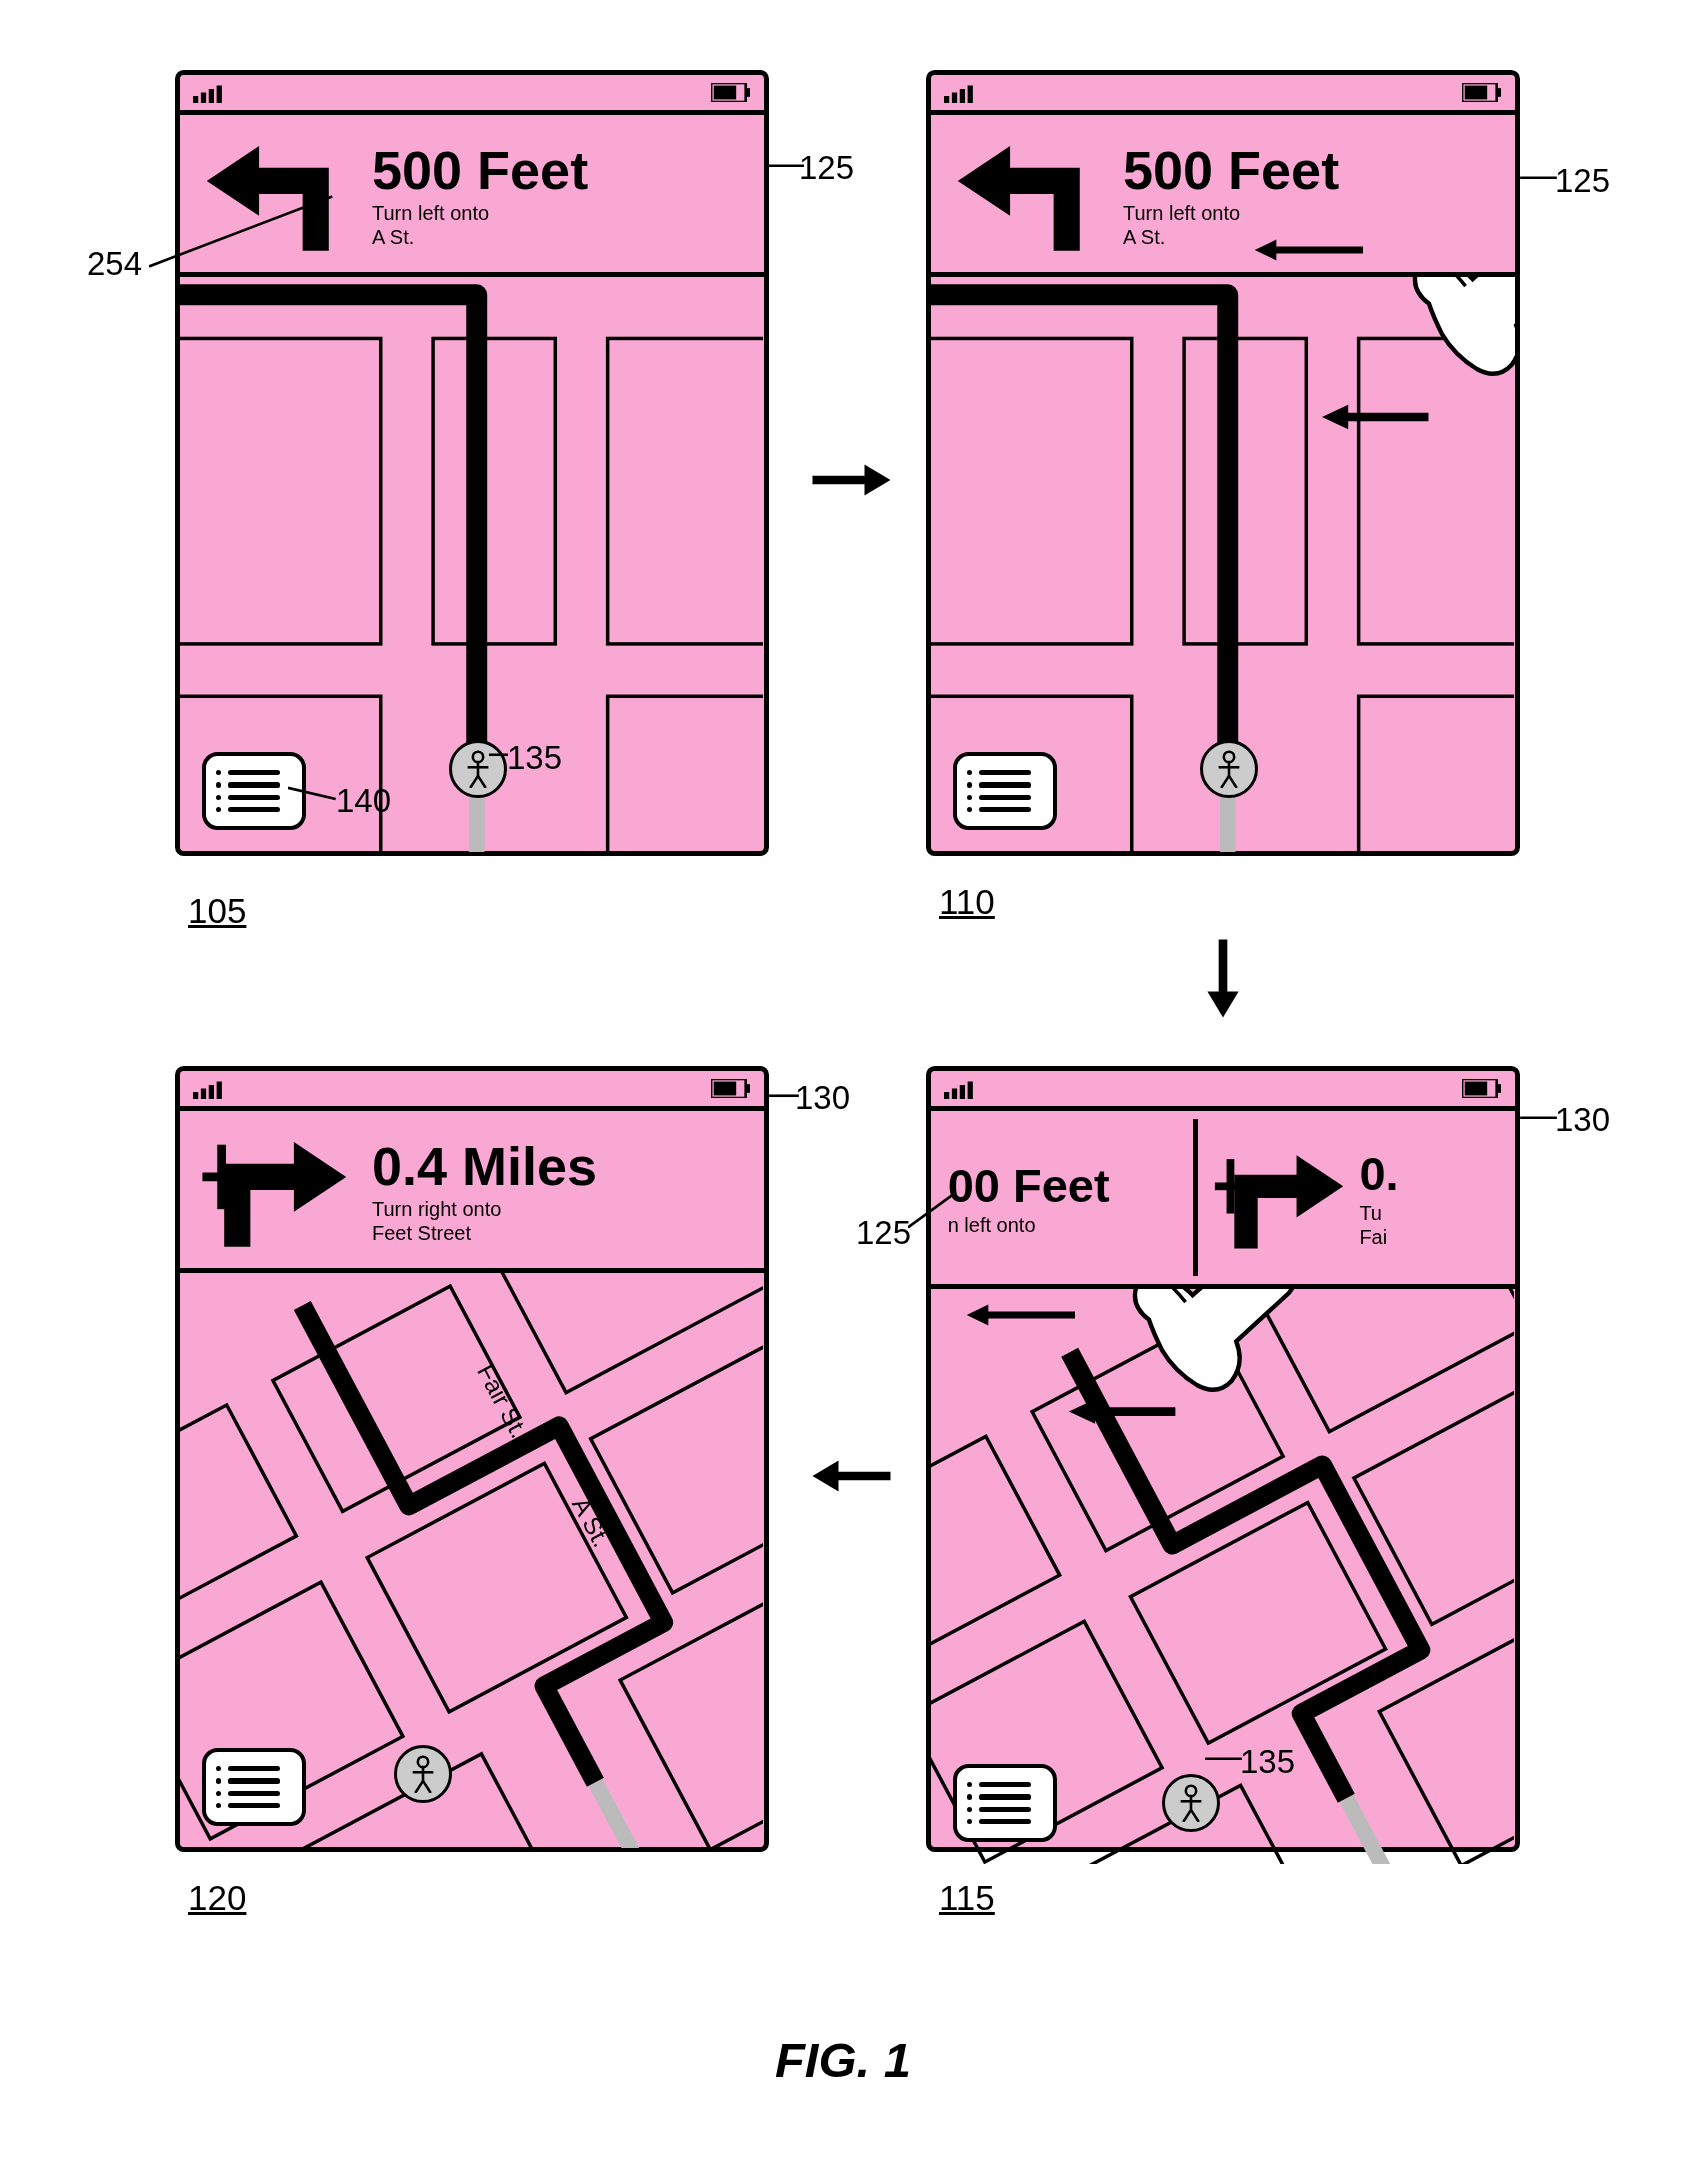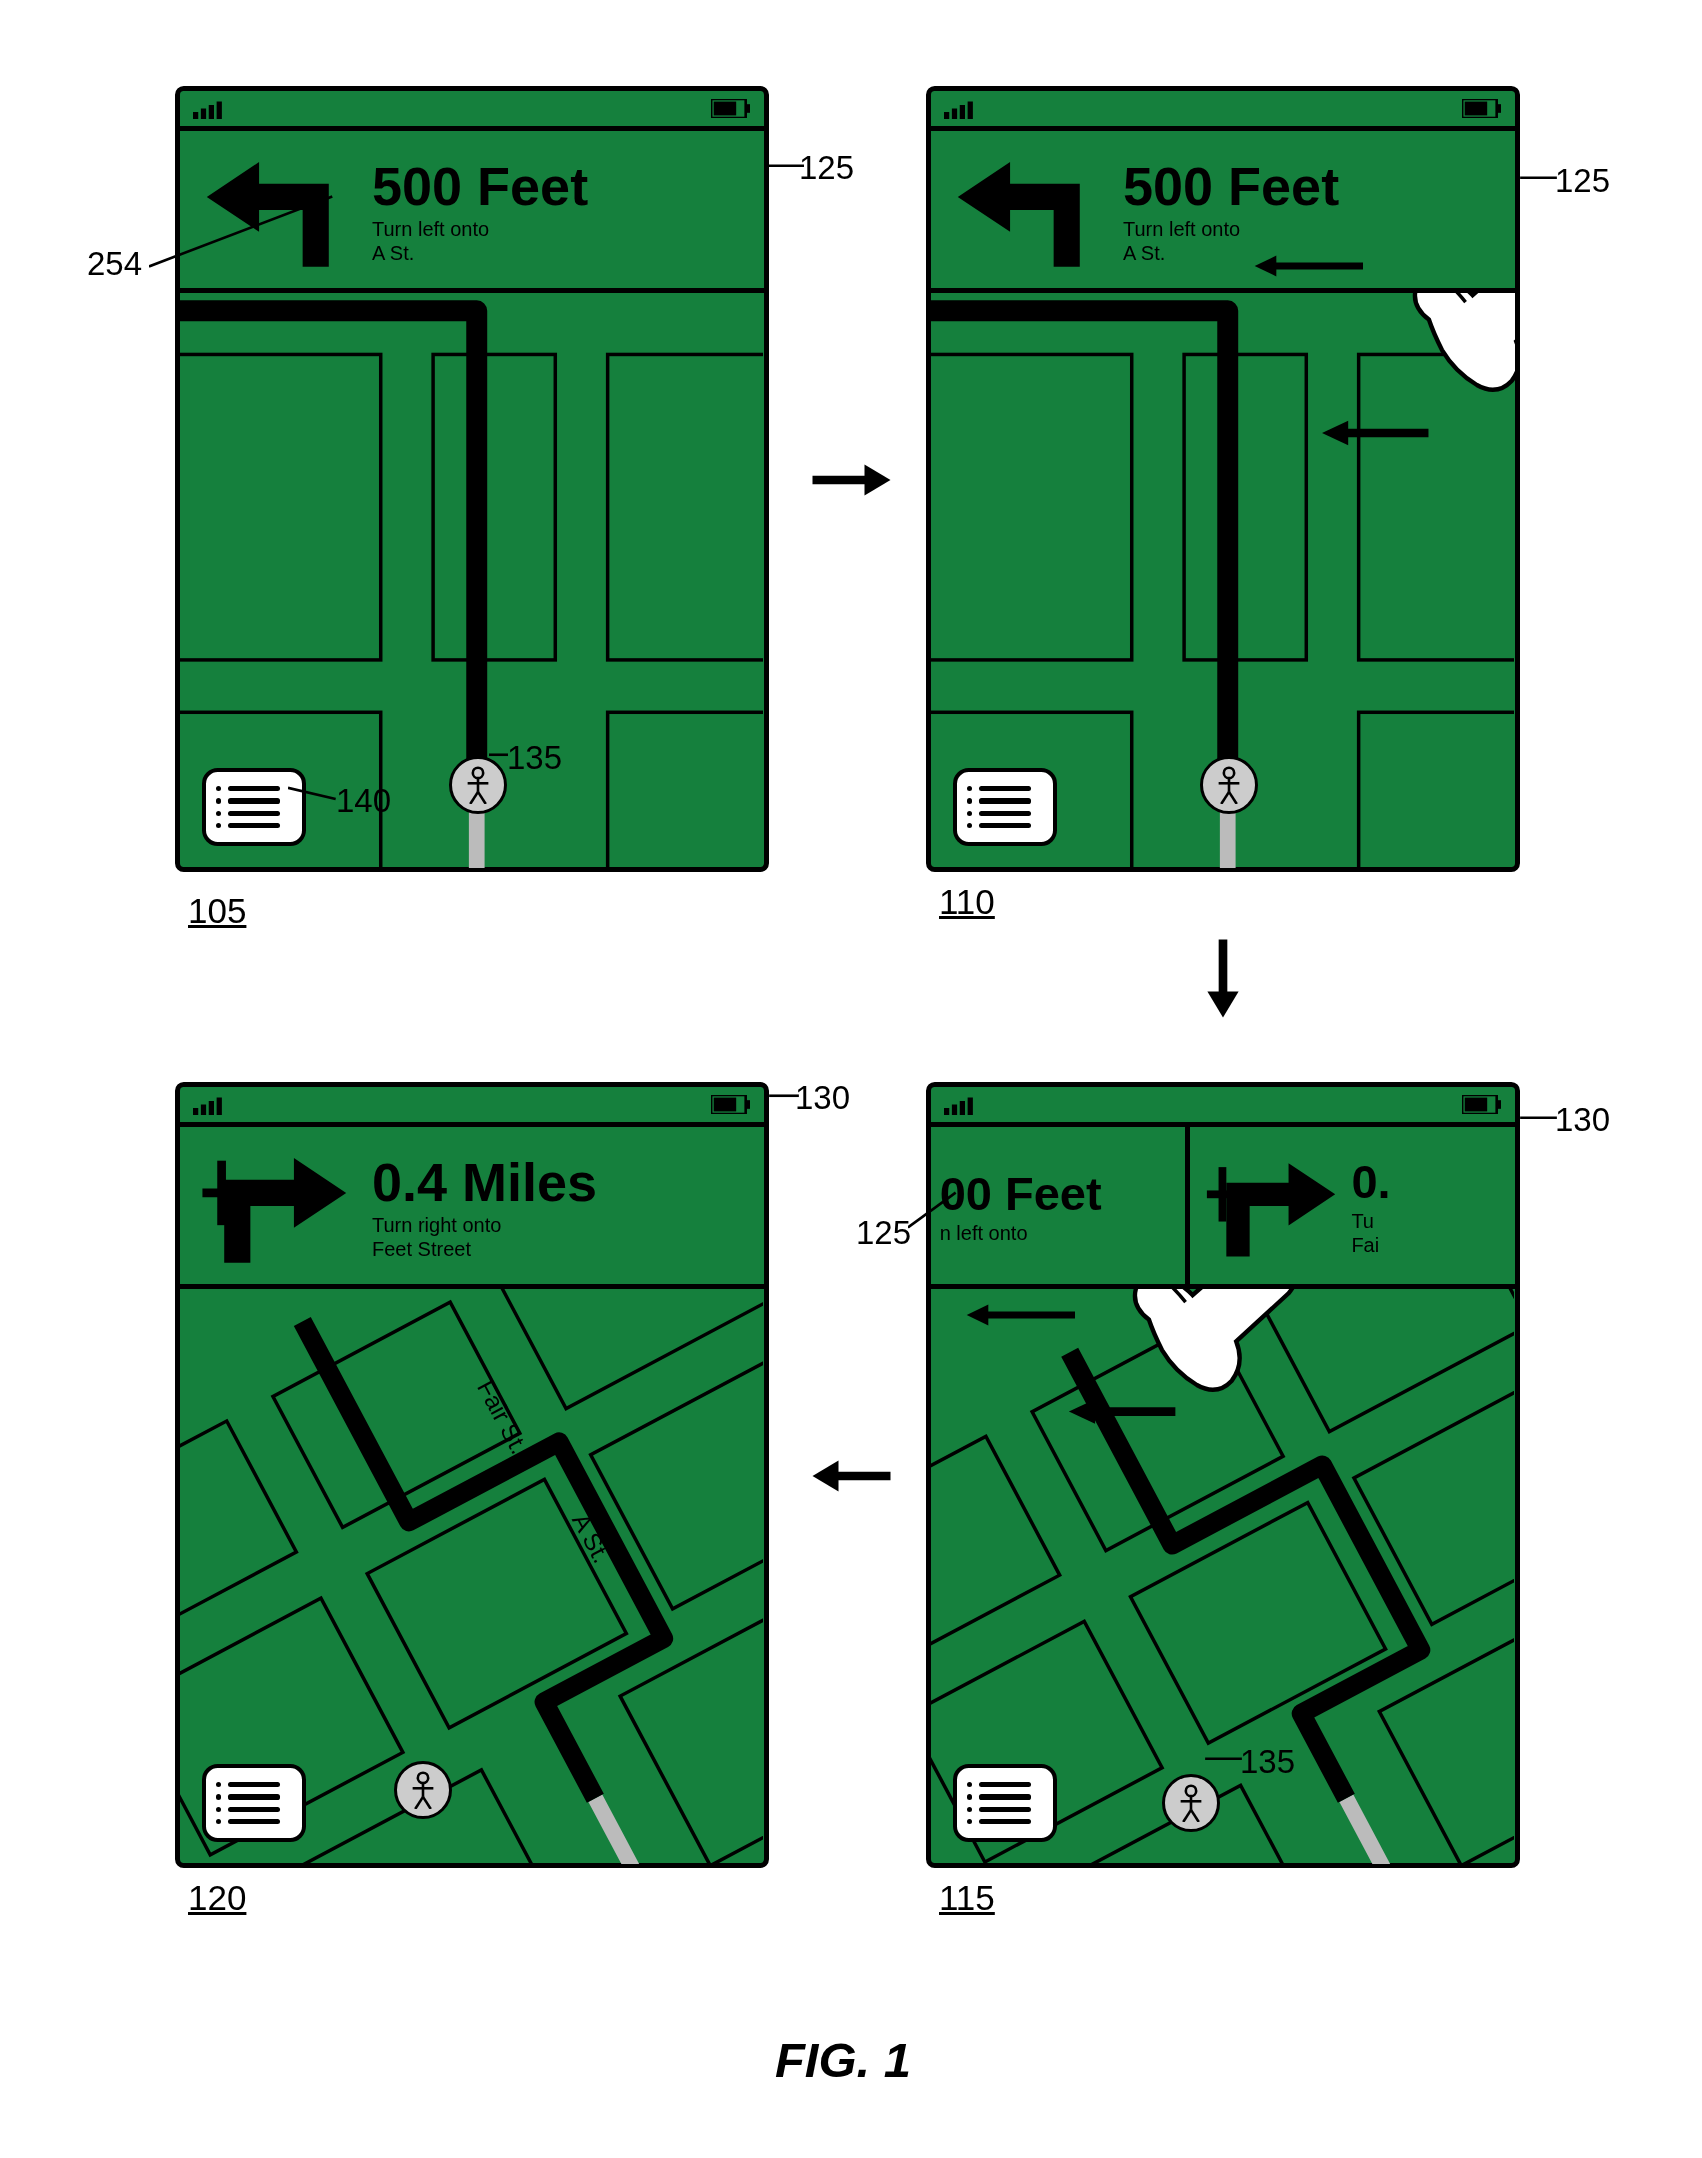--- a/index.html
+++ b/index.html
@@ -12,23 +12,22 @@
     position: relative;
     width: 1616px;
     height: 2053px;
   }
   .phone {
     position: absolute;
     width: 594px;
     height: 786px;
     border: 5.2px solid #000;
     border-radius: 8.7px;
-    background: #15803d;
+    background: #f9a8d4;
     box-sizing: border-box;
-    margin-top: 16px;
   }
   .status-bar {
     height: 35px;
     border-bottom: 5.2px solid #000;
     display: flex;
     justify-content: space-between;
     align-items: center;
     padding: 0 13px;
   }
   .signal-icon svg { display:block; }
@@ -329,21 +328,21 @@
           </svg>
       </span>
       <span class="battery-icon">
         <svg width="40" height="19" viewBox="0 0 46 22">
             <rect x="0" y="0" width="40" height="22" fill="none" stroke="#000" stroke-width="3"></rect>
             <rect x="40" y="6" width="5" height="10" fill="#000"></rect>
             <rect x="3" y="3" width="26" height="16" fill="#000"></rect>
           </svg>
       </span>
     </div>
-    <div class="instruction-banner" style="padding:0;">
+    <div class="instruction-banner" style="padding:8px;">
 
       <div style="width:245px; height:100%; border-right:5.2px solid #000; padding-left:8.7px; display:flex; flex-direction:column; justify-content:center; overflow:hidden;">
         <div class="distance" style="font-size:47px;">00 Feet</div>
         <div class="instruction">n left onto</div>
       </div>
 
       <div style="flex:1; height:100%; display:flex; align-items:center; padding-left:13px; overflow:hidden;">
         <div class="direction-arrow" style="flex:0 0 140px;">
           <svg width="140" height="114" viewBox="0 0 180 140">
             <line x1="5" y1="55" x2="45" y2="55" stroke="#000" stroke-width="10"></line>

